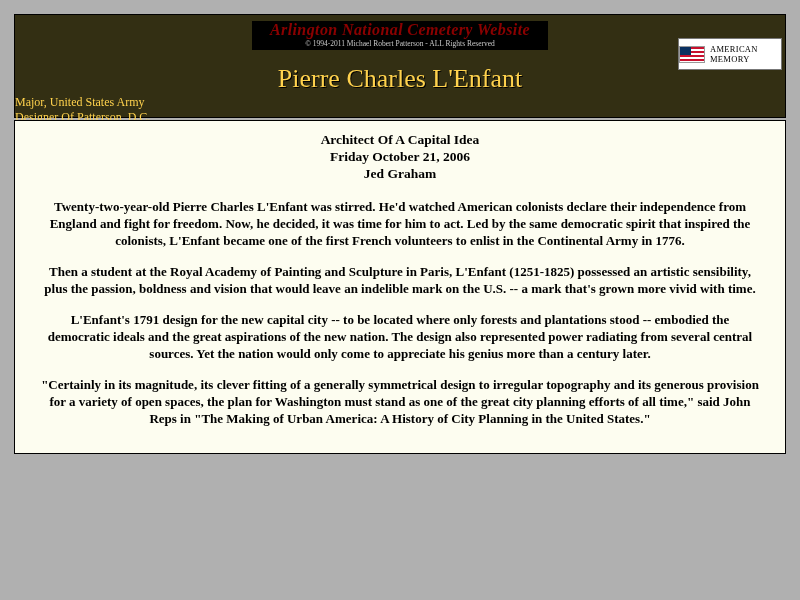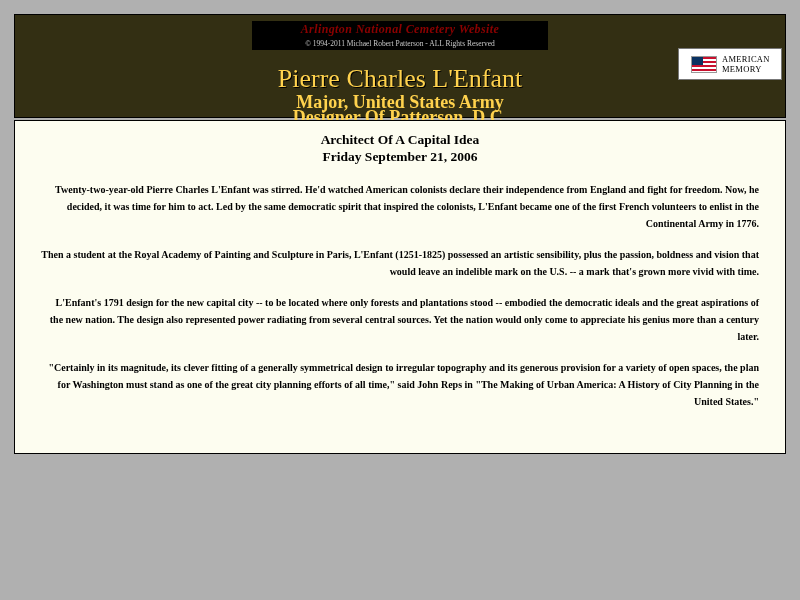--- a/index.html
+++ b/index.html
@@ -35,21 +35,21 @@
     top: 6px;
     width: 296px;
     text-align: center;
   }
   .banner-title {
     background: #000;
     color: #8B0000;
     font-family: "Liberation Serif", serif;
     font-style: italic;
     font-weight: bold;
-    font-size: 12px;
+    font-size: 16px;
     letter-spacing: 0.4px;
     padding: 2px 4px 1px 4px;
     line-height: 13px;
     white-space: nowrap;
     border-bottom: 1px solid #000;
   }
   .banner-copy {
     background: #000;
     color: #c9c9c9;
     font-family: Liberation Serif, serif;
@@ -69,40 +69,39 @@
     font-weight: normal;
     font-size: 26px;
     line-height: 28px;
     text-shadow: 1px 1px 0 #000;
   }
   .subtitle {
     position: absolute;
     left: 0;
     right: 0;
     top: 80px;
-    text-align: center;
     color: #FFD24D;
     font-family: "Liberation Serif", serif;
-    font-weight: bold;
-    font-size: 18px;
+    font-weight: normal;
+    font-size: 12px;
     line-height: 15px;
   }
   
   .am-badge {
     position: absolute;
     left: 678px;
-    top: 48px;
+    top: 38px;
     width: 104px;
     height: 32px;
     background: #fff;
     border: 1px solid #777;
     box-sizing: border-box;
     display: flex;
     align-items: center;
-    padding-left: 12px;
+    padding-left: 0;
   }
   .am-flag {
     width: 26px;
     height: 17px;
     position: relative;
     background: #fff;
     border: 1px solid #999;
     box-sizing: border-box;
     flex: 0 0 auto;
     overflow: hidden;
@@ -147,24 +146,24 @@
     text-align: center;
     font-family: "Liberation Serif", serif;
     font-weight: bold;
     font-size: 13.5px;
     line-height: 17px;
     color: #000;
     margin-bottom: 2px;
   }
   .doc-head div { }
   p.body {
-    text-align: right;
+    text-align: center;
     font-family: "Liberation Serif", serif;
     font-weight: bold;
-    font-size: 10px;
+    font-size: 13px;
     line-height: 17px;
     color: #000;
     margin: 14px 0 0 0;
   }
   p.body:first-of-type { margin-top: 16px; }
 </style>
 </head>
 <body>
 
 <div id="page">
@@ -191,21 +190,22 @@
     </span>
     <span class="am-text">
       <div>AMERICAN</div>
       <div>MEMORY</div>
     </span>
   </div>
 
   <div class="content">
     <div class="doc-head">
       <div>Architect Of A Capital Idea</div>
-      <div>Friday September 21, 2006</div>
+      <div>Friday October 21, 2006</div>
+      <div>Jed Graham</div>
     </div>
 
     <p class="body">Twenty-two-year-old Pierre Charles L'Enfant was stirred. He'd watched American colonists declare their independence from England and fight for freedom. Now, he decided, it was time for him to act. Led by the same democratic spirit that inspired the colonists, L'Enfant became one of the first French volunteers to enlist in the Continental Army in 1776.</p>
     <p class="body">Then a student at the Royal Academy of Painting and Sculpture in Paris, L'Enfant (1251-1825) possessed an artistic sensibility, plus the passion, boldness and vision that would leave an indelible mark on the U.S. -- a mark that's grown more vivid with time.</p>
     <p class="body">L'Enfant's 1791 design for the new capital city -- to be located where only forests and plantations stood -- embodied the democratic ideals and the great aspirations of the new nation. The design also represented power radiating from several central sources. Yet the nation would only come to appreciate his genius more than a century later.</p>
     <p class="body">"Certainly in its magnitude, its clever fitting of a generally symmetrical design to irregular topography and its generous provision for a variety of open spaces, the plan for Washington must stand as one of the great city planning efforts of all time," said John Reps in "The Making of Urban America: A History of City Planning in the United States."</p>
   </div>
 
 </div>
 

